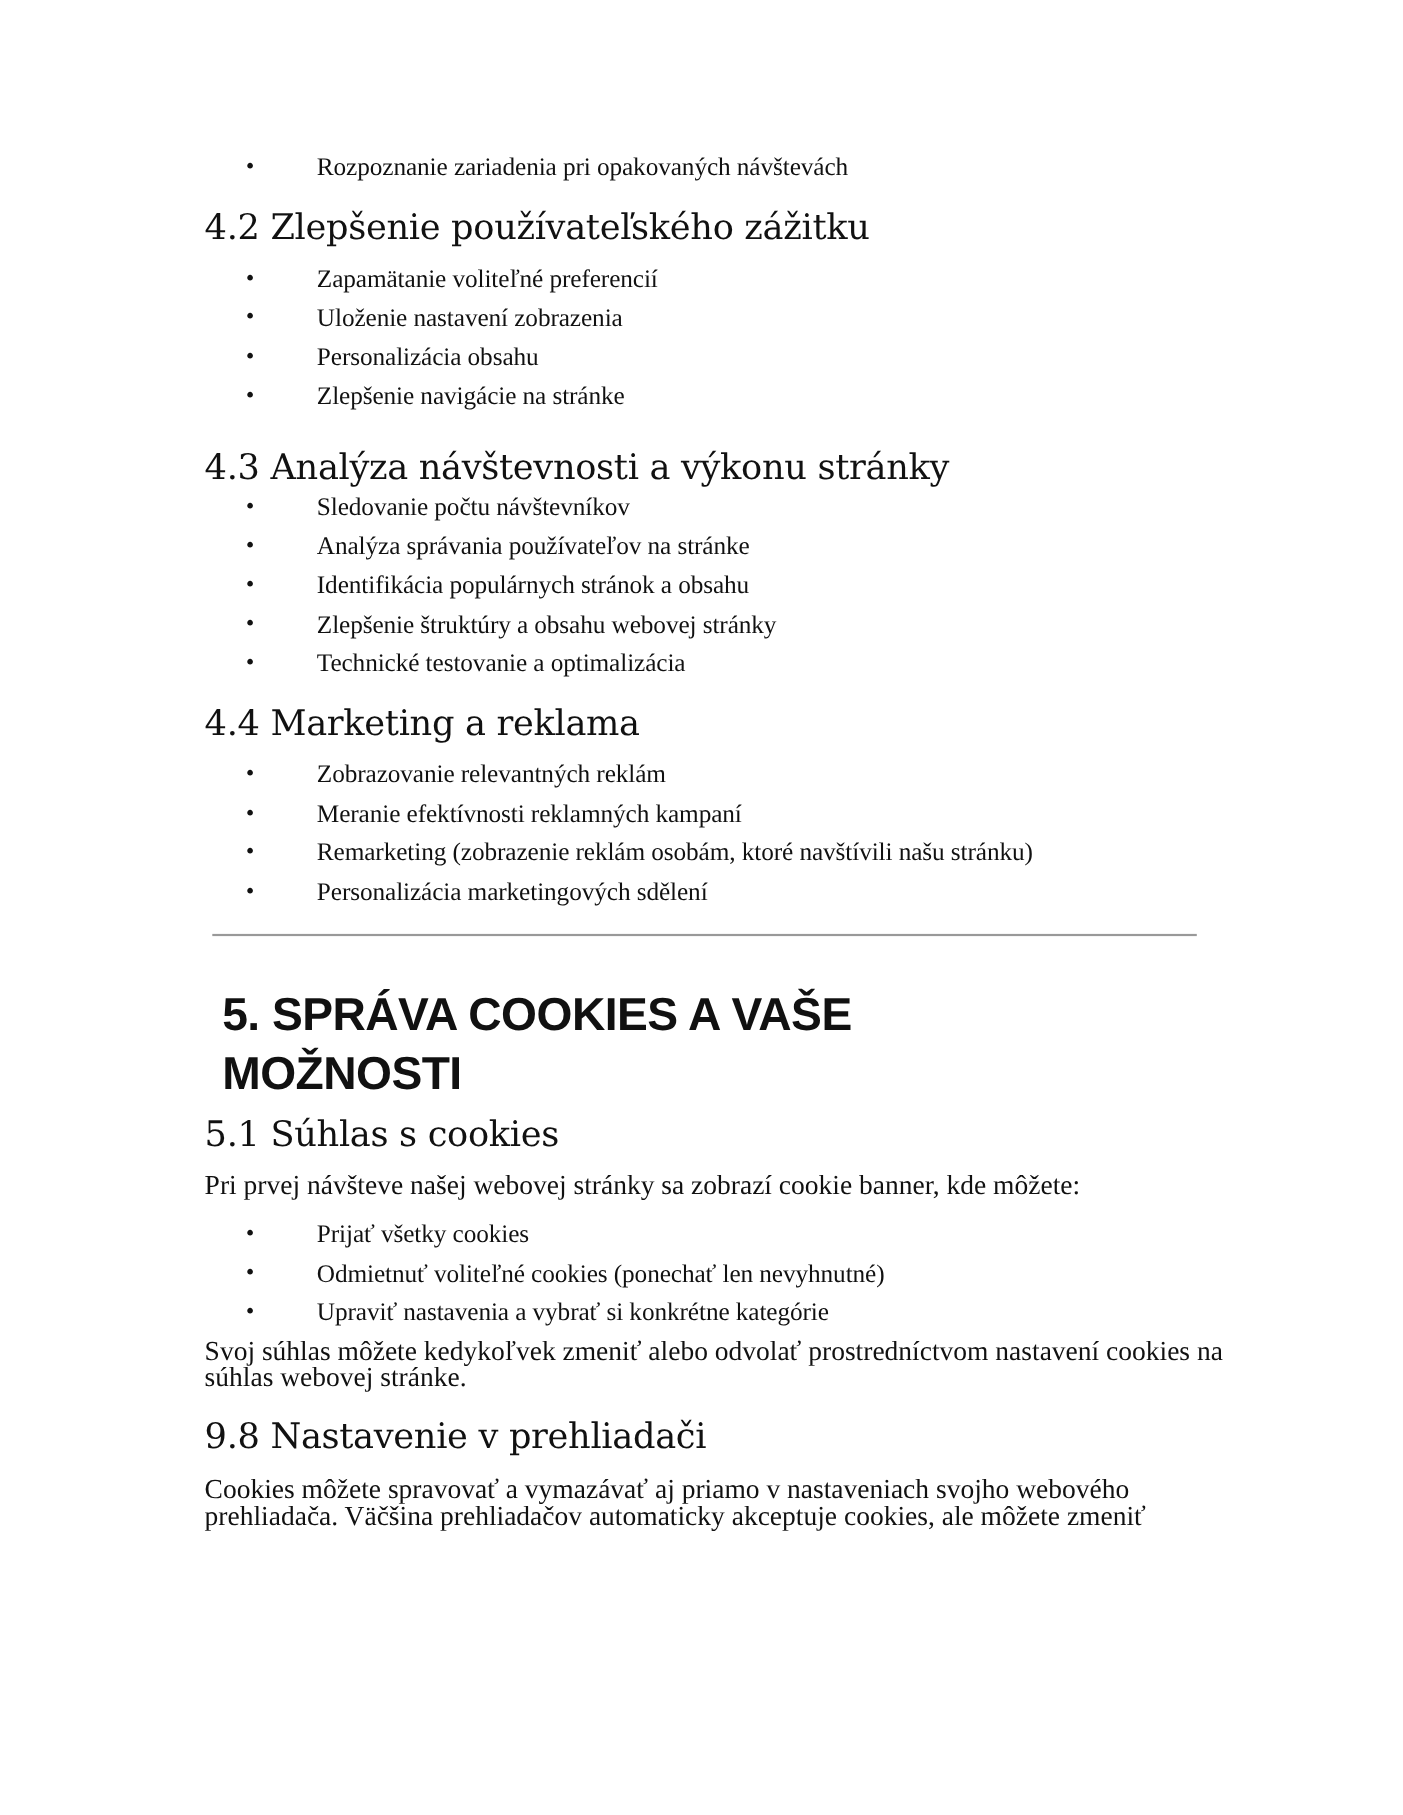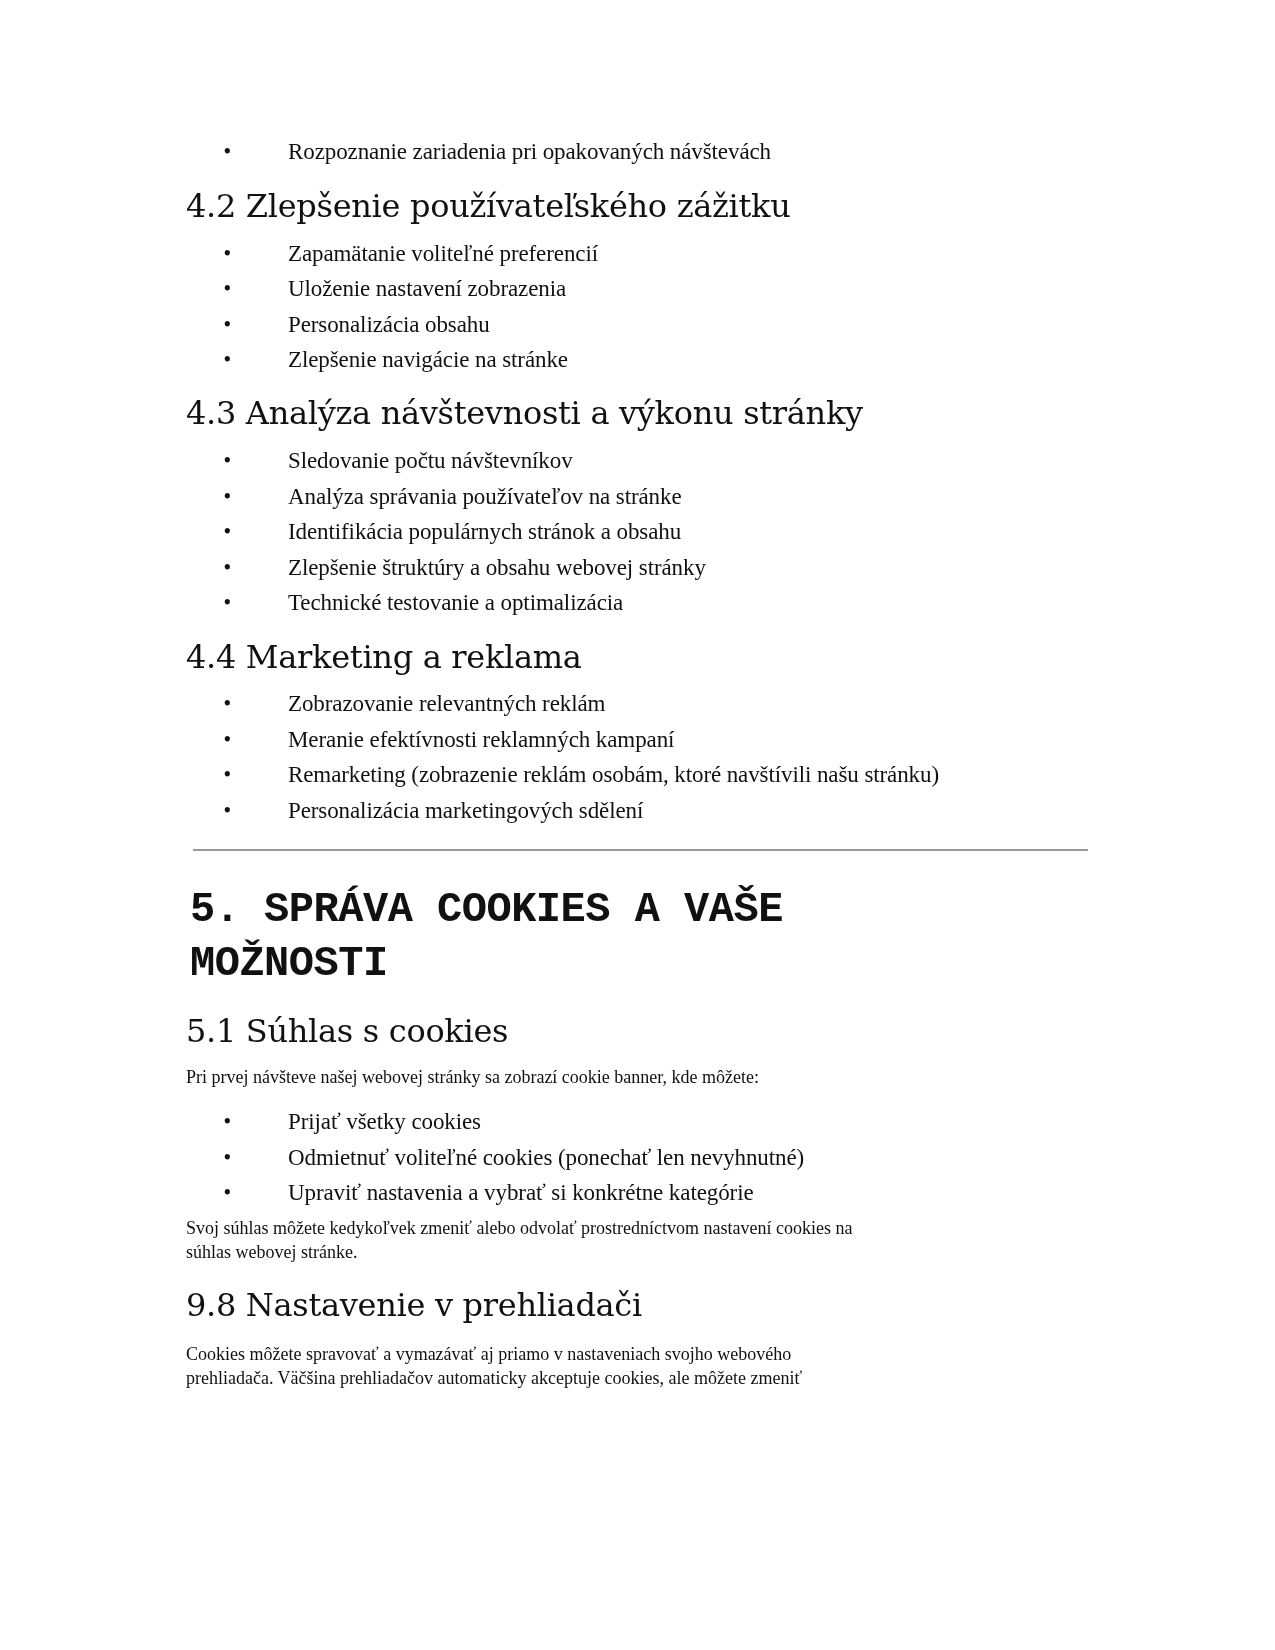--- a/index.html
+++ b/index.html
@@ -5,23 +5,23 @@
     html, body { margin: 0; padding: 0; background: #ffffff; }
     body { width: 1275px; height: 1650px; position: relative; overflow: hidden;
            font-family: "DejaVu Serif", "Liberation Serif", serif; color: #111; }
     .page { position: absolute; left: 186px; top: 0; width: 900px; }
     .bullet-row { position: absolute; left: 0; height: 24px; font-size: 20px; line-height: 24px; }
     .bullet-row .dot { position: absolute; left: 36px; top: 0; font-size: 18px; }
     .bullet-row .txt { position: absolute; left: 74px; top: 0; white-space: nowrap;
                        font-family: "Liberation Serif", serif; font-size: 23px; letter-spacing: -0.1px; margin-left: 28px; }
     h2.sub { position: absolute; left: 0; margin: 0; font-family: "DejaVu Serif", serif;
              font-weight: normal; font-size: 32px; line-height: 40px; white-space: nowrap; letter-spacing: -0.3px; }
-    h1.main { position: absolute; left: 0; margin: 4px; font-family: Liberation Mono, monospace;
+    h1.main { position: absolute; left: 0; margin: 16px; font-family: Liberation Sans, sans-serif;
               font-weight: bold; font-size: 42px; line-height: 56px; white-space: nowrap; letter-spacing: -0.5px; }
-    .para { position: absolute; left: 0; font-family: "Liberation Serif", serif; font-size: 18px;
+    .para { position: absolute; left: 0; font-family: "Liberation Serif", serif; font-size: 25px;
             line-height: 25px; white-space: nowrap; }
     .rule { position: absolute; left: 7px; width: 895px; height: 0; border-top: 2px solid #999; }
   </style>
 </head>
 <body>
 
 <div class="page">
 
   <div class="bullet-row" style="top:140px">
     <span class="dot">•</span>
@@ -39,21 +39,21 @@
   </div>
   <div class="bullet-row" style="top:313px">
     <span class="dot">•</span>
     <span class="txt">Personalizácia obsahu</span>
   </div>
   <div class="bullet-row" style="top:348px">
     <span class="dot">•</span>
     <span class="txt">Zlepšenie navigácie na stránke</span>
   </div>
 
-  <h2 class="sub" style="top:393px">4.3 Analýza návštevnosti a výkonu stránky</h2>
+  <h2 class="sub" style="top:404px">4.3 Analýza návštevnosti a výkonu stránky</h2>
   <div class="bullet-row" style="top:449px">
     <span class="dot">•</span>
     <span class="txt">Sledovanie počtu návštevníkov</span>
   </div>
   <div class="bullet-row" style="top:485px">
     <span class="dot">•</span>
     <span class="txt">Analýza správania používateľov na stránke</span>
   </div>
   <div class="bullet-row" style="top:520px">
     <span class="dot">•</span>

